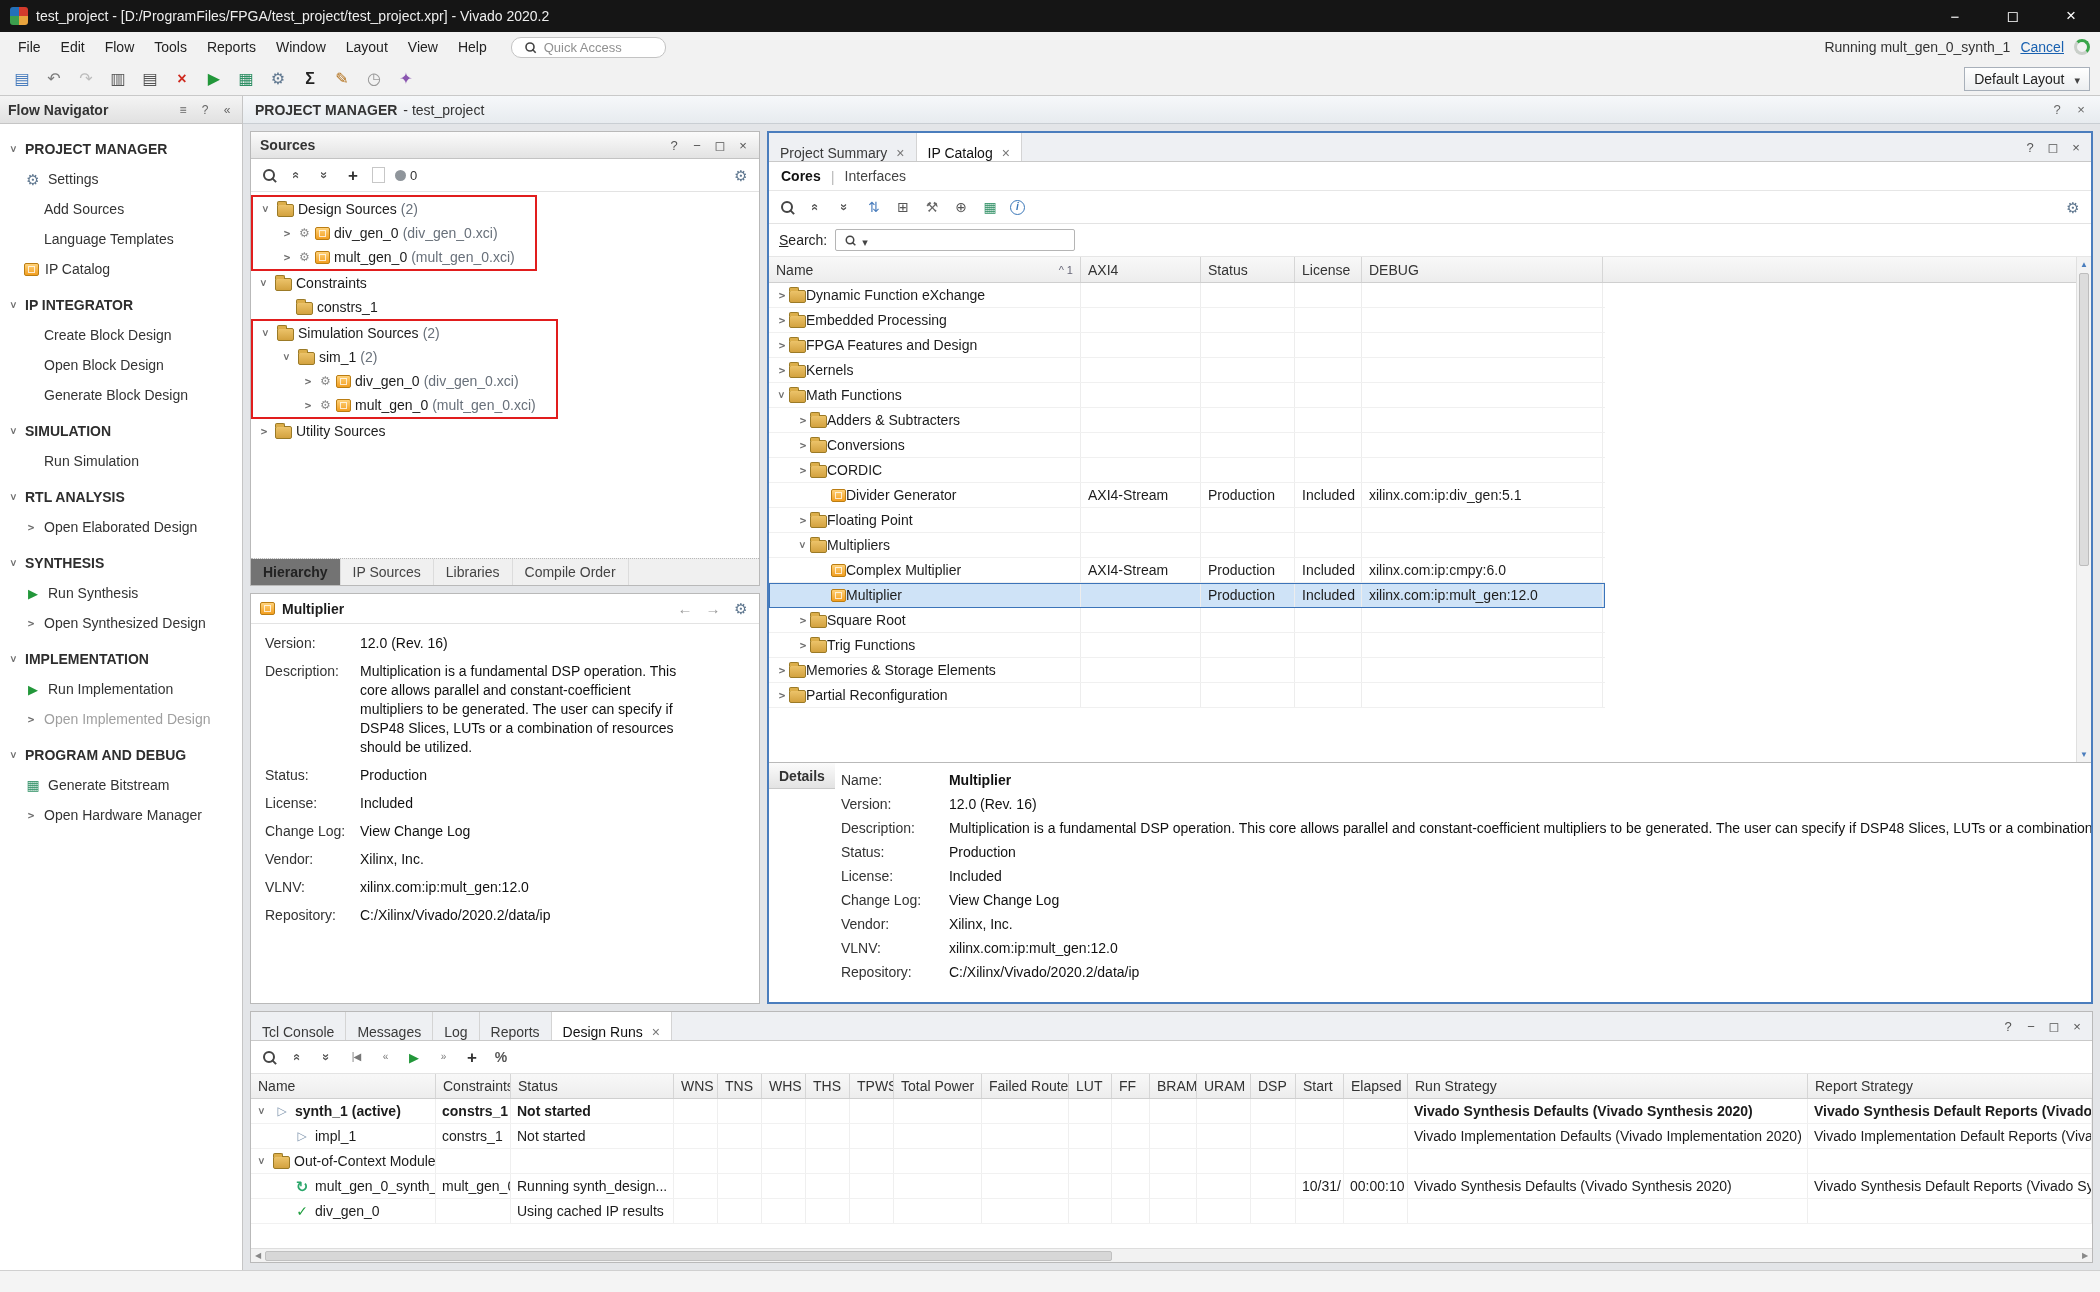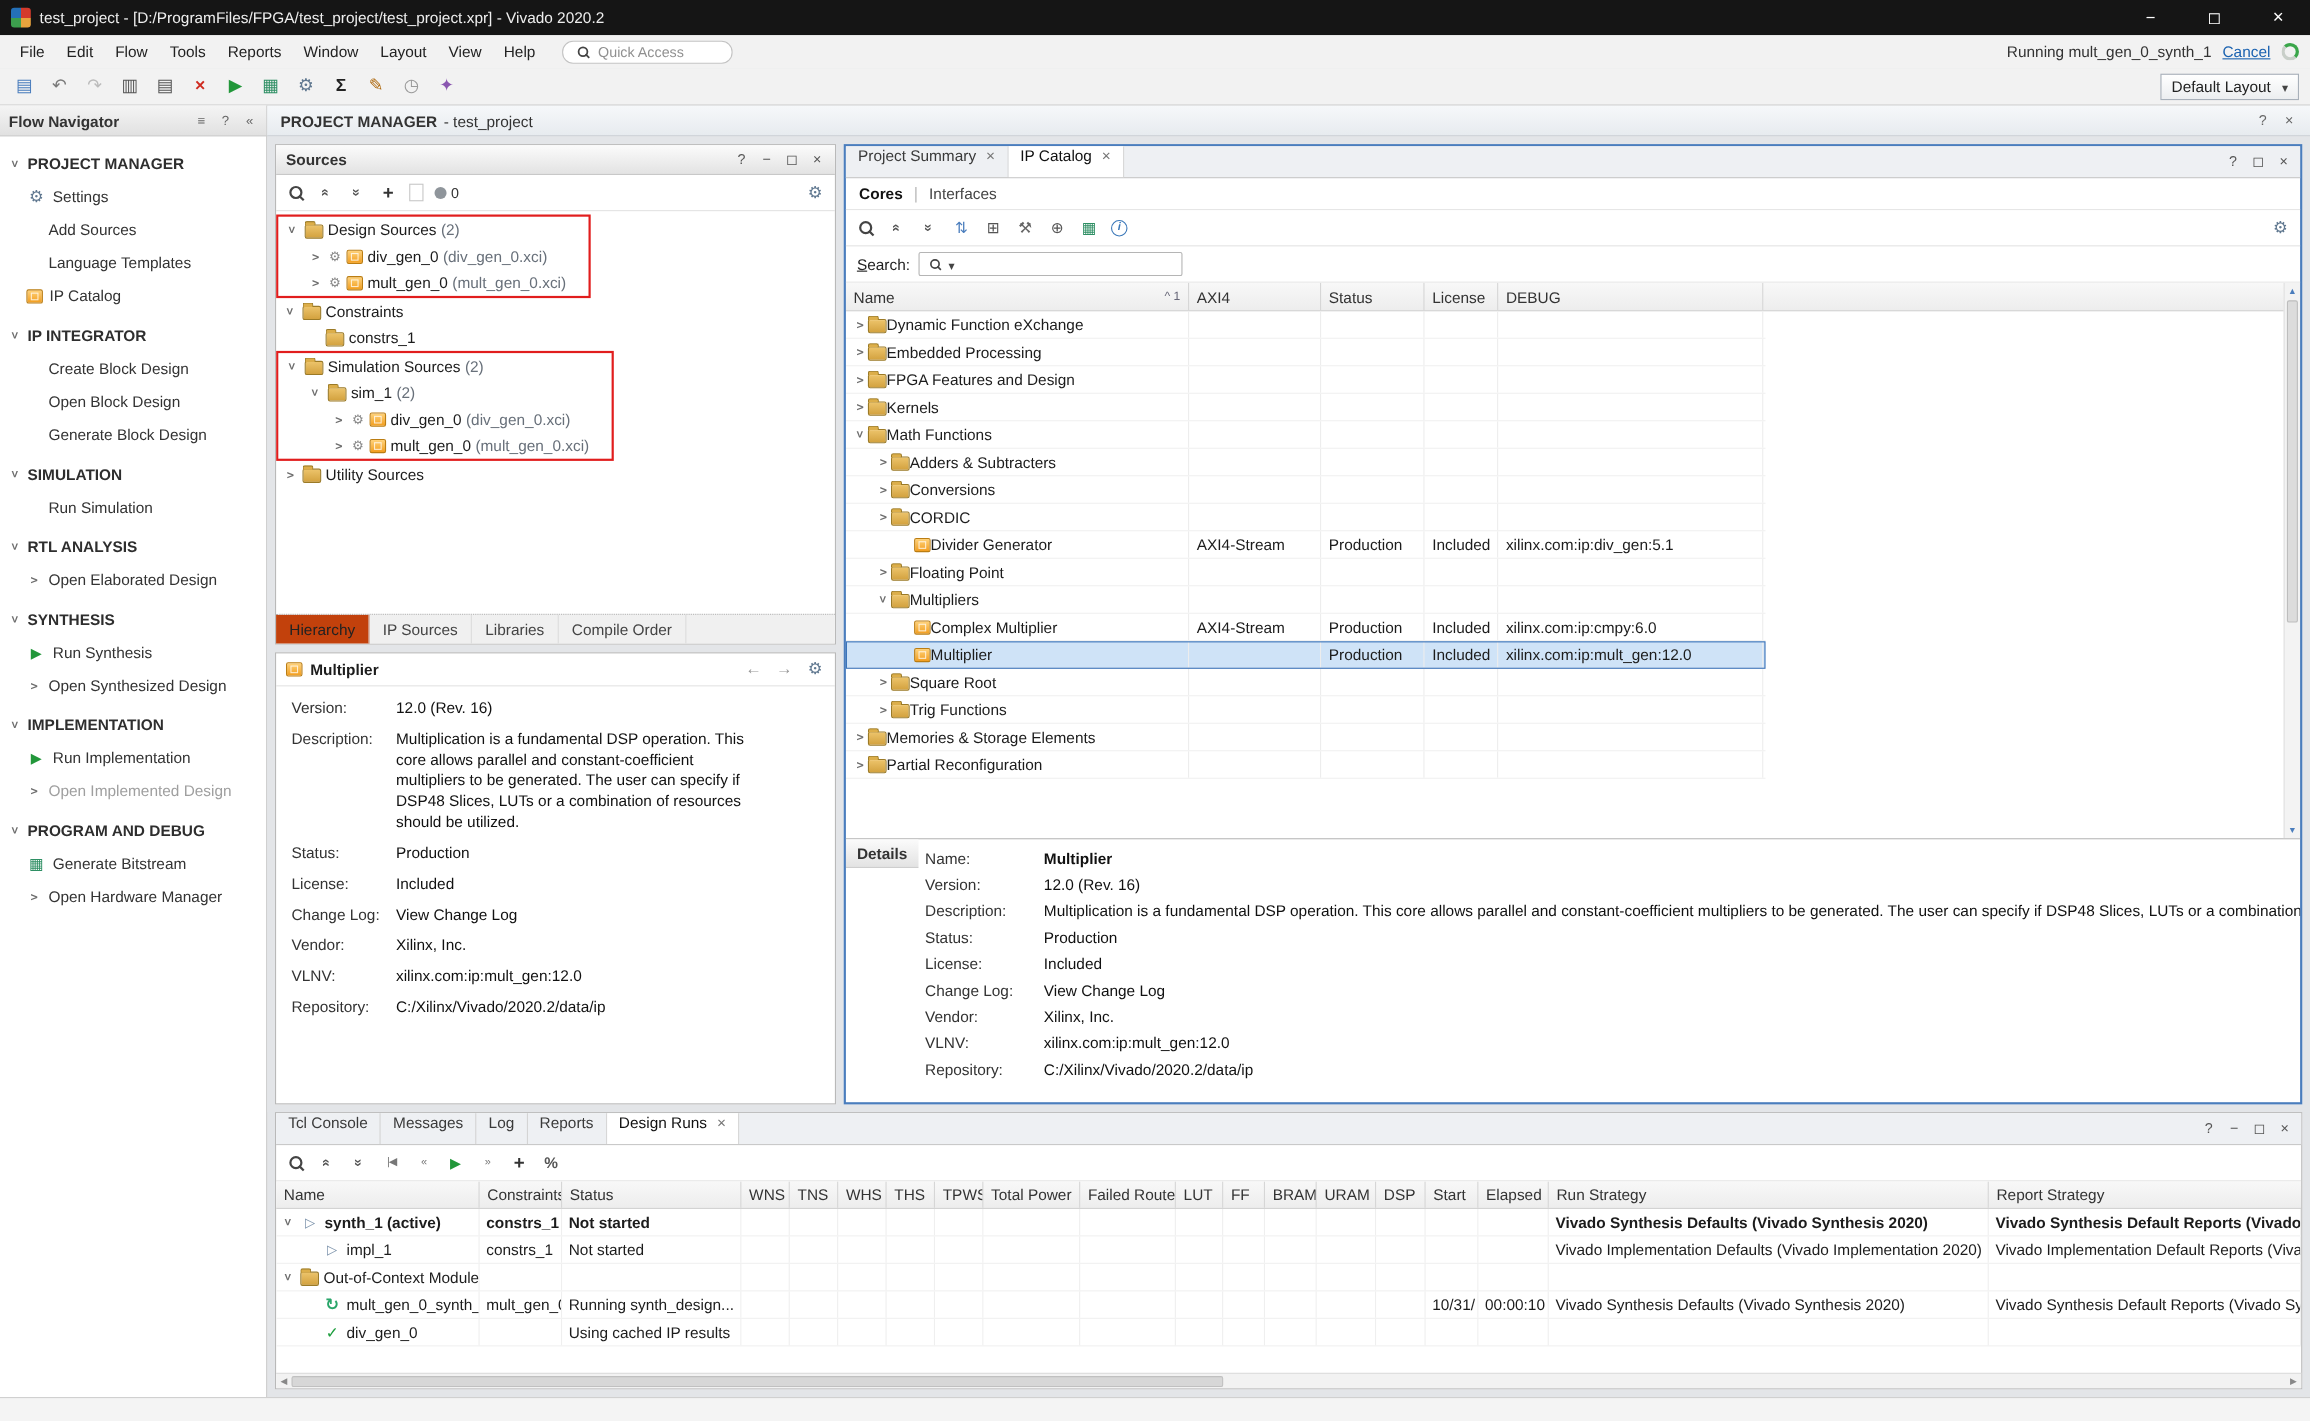--- a/index.html
+++ b/index.html
@@ -72,39 +72,39 @@
 
 
 .sources-panel{height:455px;flex:none}
 .sources-tree{flex:1;overflow:hidden;padding-top:3px}
 .tree-row{height:24px;display:flex;align-items:center;gap:4px;white-space:nowrap;padding-right:8px}
 .tree-label{color:#1c1c1c;font-size:14px}
 .tree-suffix{color:#68707a;font-size:14px}
 .redbox{outline:2px solid var(--annotation-red,#e11d1d);outline-offset:0;width:fit-content;min-width:262px;padding-right:12px;margin:2px 0 2px 2px}
 .mini-tabs{height:27px;flex:none;border-top:1px dotted #b8b8b8;background:#f0f0f0;display:flex;align-items:stretch}
 .mini-tab{padding:0 12px;display:flex;align-items:center;font-size:14px;color:#444;border-right:1px solid #dcdcdc}
-.mini-tab.active{background:#c2410c;font-weight:normal;color:#222}
+.mini-tab.active{background:#737373;font-weight:bold;color:#222}
 .badge-wrap{display:inline-flex;align-items:center;gap:4px}
 .badge-num{font-size:13px;color:#333}
 
 
 .ip-props{flex:1}
 .props-subheader{height:30px;flex:none;display:flex;align-items:center;gap:7px;padding:0 9px;border-bottom:1px solid #e3e3e3}
 .props-name{font-weight:bold;font-size:14px}
 .props-nav{margin-left:auto;display:flex;gap:10px;align-items:center}
 .props-body{flex:1;overflow:hidden;padding:10px 14px}
 .prop-row{display:flex;margin-bottom:9px;line-height:19px;font-size:14px}
 .prop-label{width:95px;flex:none;color:#333}
 .prop-value{color:#111;max-width:320px}
 .prop-value.b{font-weight:bold}
 
 
 .catalog-panel{flex:1;border:2px solid var(--focus-border,#4a7dbd);display:flex;flex-direction:column;background:#fff;min-width:0}
 .doc-tabs{height:29px;flex:none;background:#eef0f3;border-bottom:1px solid #c9c9c9;display:flex;align-items:stretch}
-.doc-tab{display:flex;align-items:flex-start;gap:9px;padding:0 11px;border-right:1px solid #d4d4d4;color:#3a3a3a;font-size:14px}
+.doc-tab{display:flex;align-items:flex-end;gap:9px;padding:0 11px;border-right:1px solid #d4d4d4;color:#3a3a3a;font-size:14px}
 .doc-tab.active{background:#fff;color:#111}
 .tab-close{color:#777;font-size:14px}
 .doc-tabs .panel-controls{align-self:center;padding-right:8px}
 .view-tabs{height:29px;flex:none;display:flex;align-items:center;gap:10px;padding:0 12px;border-bottom:1px solid #e6e6e6}
 .view-tab{color:#444;font-size:14px}
 .view-tab.active{font-weight:bold;color:#111}
 .vt-sep{color:#bbb}
 .search-row{height:33px;flex:none;display:flex;align-items:center;gap:8px;padding:0 10px;border-bottom:1px solid #e6e6e6}
 .search-label{font-size:14px;color:#222;text-decoration:underline;text-decoration-color:transparent}
 .search-label::first-letter{text-decoration:underline}

